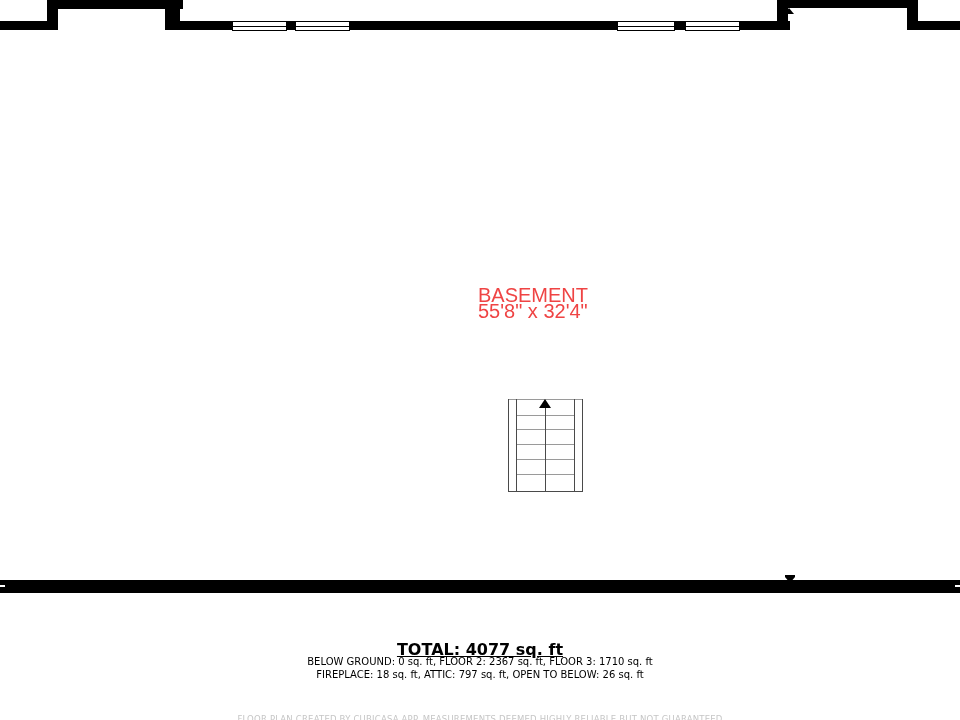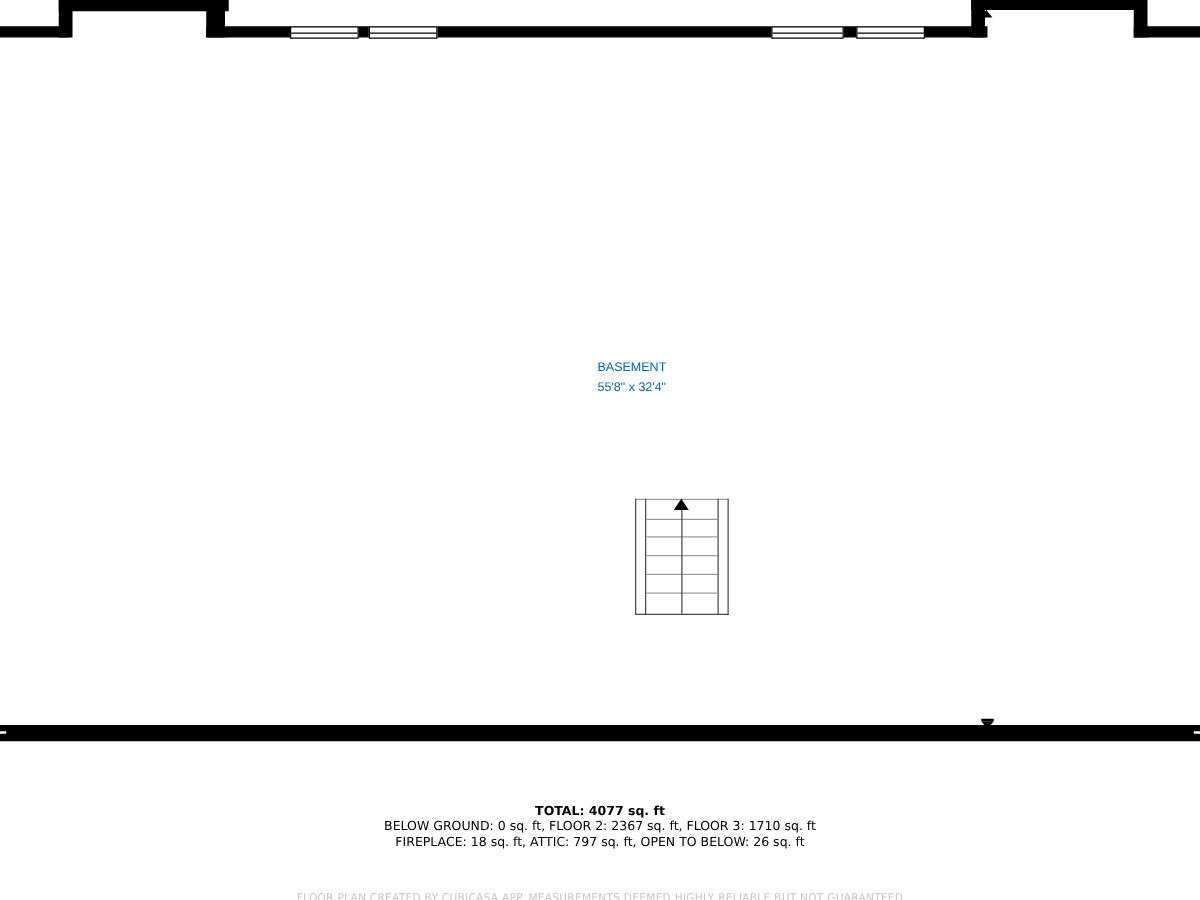--- a/index.html
+++ b/index.html
@@ -19,24 +19,24 @@
             border-left:6px solid transparent;border-right:6px solid transparent;
             border-bottom:9px solid var(--wall,#000);}
   
   .marker-tri-up{position:absolute;width:0;height:0;border-left:5px solid transparent;
                  border-right:5px solid transparent;border-bottom:6px solid var(--wall,#000);}
   .marker-bar{position:absolute;background:var(--wall,#000);}
   .marker-tri-down{position:absolute;width:0;height:0;border-left:5px solid transparent;
                    border-right:5px solid transparent;border-top:6px solid var(--wall,#000);}
   
   #room-label{position:absolute;left:478px;top:287px;font-family:"Liberation Sans",sans-serif;
-              font-size:10px;line-height:16px;color:#0369a1;white-space:nowrap;}
+              font-size:20px;line-height:16px;color:#ef4444;white-space:nowrap;}
   #summary{position:absolute;left:0;top:644px;width:960px;text-align:center;
            font-size:10px;line-height:12.3px;color:#000;}
-  #summary .total{font-weight:bold;font-size:10px;}
+  #summary .total{font-weight:bold;font-size:16px;text-decoration:underline;}
   #footer-note{position:absolute;left:0;top:714px;width:960px;text-align:center;
                font-size:8.5px;letter-spacing:.2px;color:var(--footer,#c6c6c6);white-space:nowrap;}
 </style>
 </head>
 <body>
 
 <div id="canvas">
 
   <div class="wall" style="left:0;top:21px;width:55px;height:9px"></div>
   <div class="wall" style="left:47px;top:0;width:11px;height:30px"></div>

